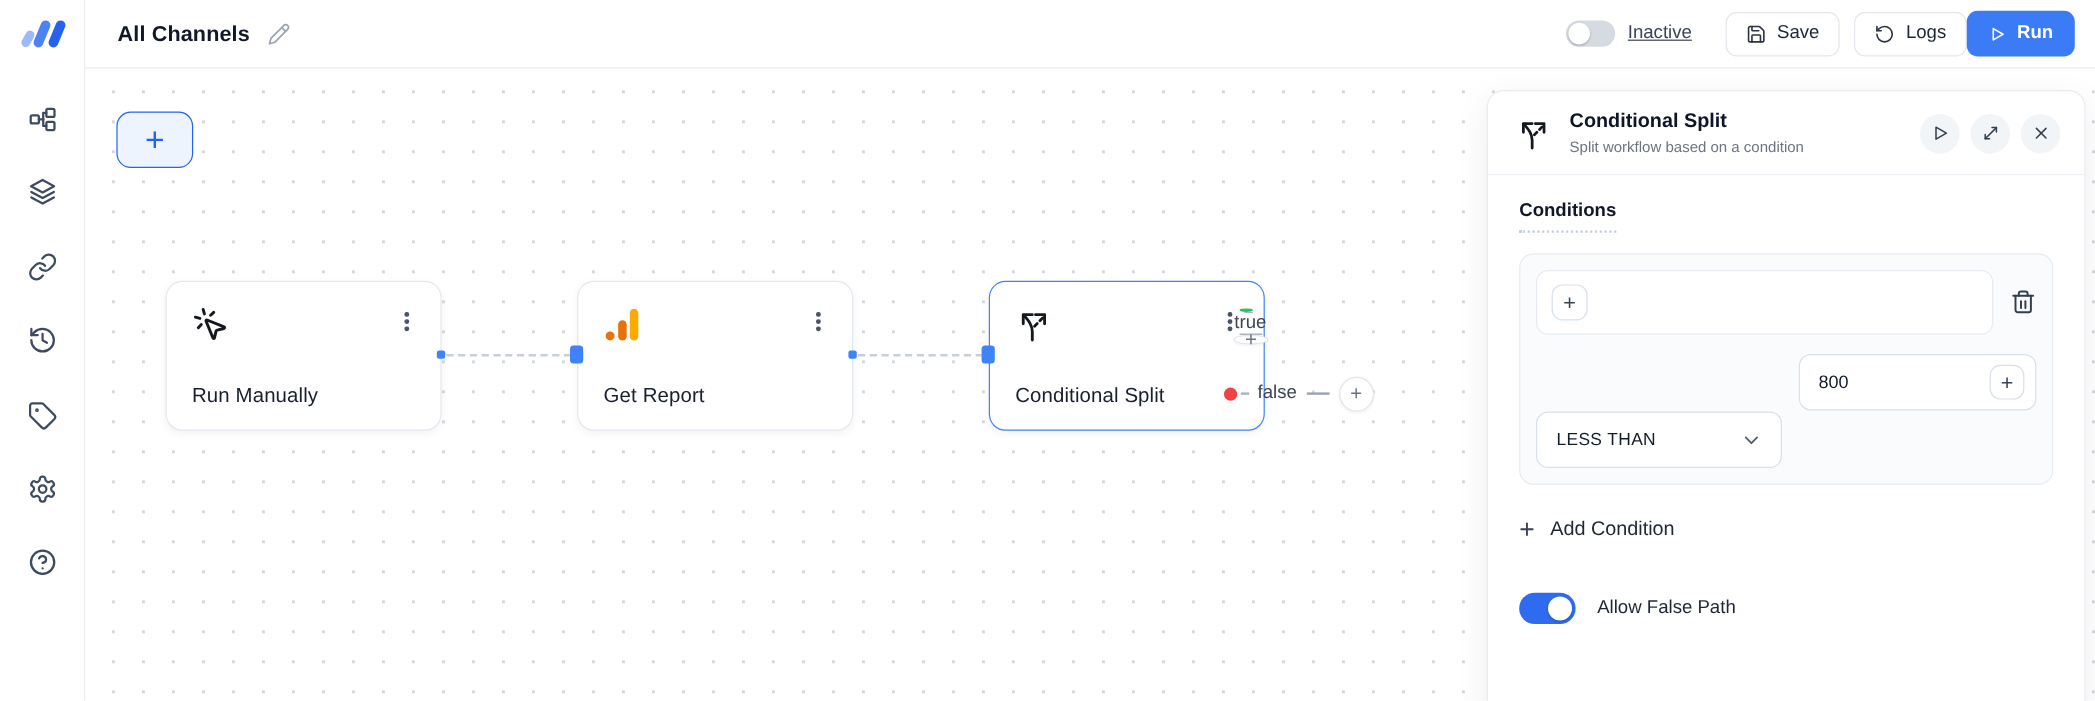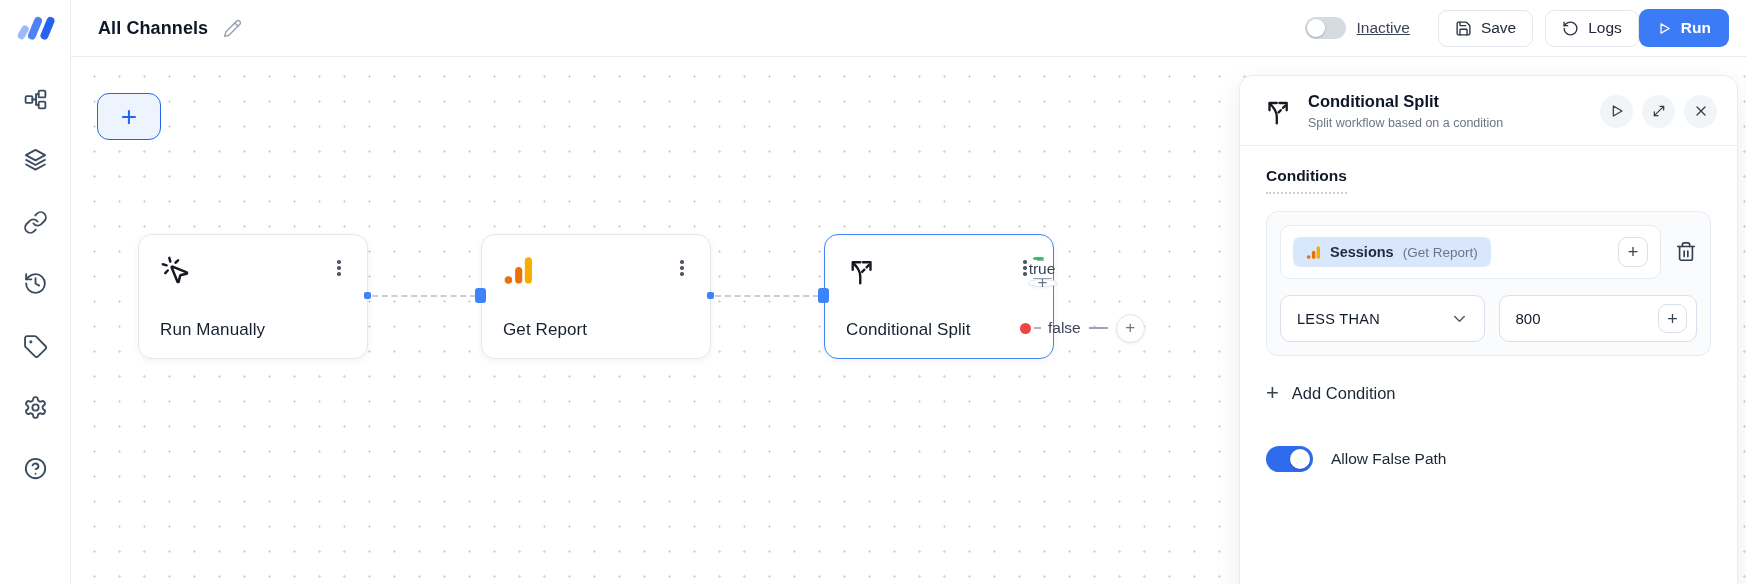--- a/index.html
+++ b/index.html
@@ -72,21 +72,21 @@
   .cond-row1 { display:flex; align-items:center; gap:14px; }
   .var-field { flex:1; height:54px; background:#fff; border:1px solid #e6ebf1; border-radius:10px; display:flex; align-items:center; justify-content:space-between; padding:0 12px; }
   .var-chip { display:flex; align-items:center; gap:9px; background:#d9e7fd; border-radius:7px; padding:7px 13px; cursor:pointer; }
   .var-chip .mini-ga { width:15px; height:15px; }
   .var-name { font-size:14.5px; font-weight:600; color:#1f2a3a; }
   .var-src { font-size:13.5px; color:#6b7687; }
   .plus-box { width:30px; height:30px; border:1px solid #d9e0e9; border-radius:9px; background:#fff; display:flex; align-items:center; justify-content:center; font-size:18px; font-weight:400; color:#39424f; cursor:pointer; line-height:0; }
   .trash-btn { width:22px; height:22px; color:#333f4e; cursor:pointer; flex:0 0 auto; }
   .trash-btn svg { width:100%; height:100%; }
   .cond-row2 { margin-top:16px; display:flex; gap:14px; }
-  .op-select { flex:1; height:47px; background:#fff; border:1px solid #d9e0e9; border-radius:10px; display:flex; align-items:center; justify-content:space-between; padding:0 15px 0 16px; cursor:pointer; }
+  .op-select { flex:1; height:47px; background:#fff; border:1px solid #d9e0e9; border-radius:10px; display:flex; align-items:center; justify-content:space-between; padding:0 15px 0 16px; cursor:pointer;margin-top:48px; }
   .op-label { font-size:14.5px; color:#121b29; letter-spacing:.3px; }
   .op-select svg { width:19px; height:19px; color:#505c6b; }
   .val-field { flex:1; height:47px; background:#fff; border:1px solid #d9e0e9; border-radius:10px; display:flex; align-items:center; justify-content:space-between; padding:0 9px 0 16px; }
   .val-input { border:none; outline:none; width:100px; font-size:15px; color:#121b29; font-family:inherit; background:transparent; }
   .val-plus { width:29px; height:29px; }
   .add-cond { margin-top:26px; display:flex; align-items:center; gap:13px; cursor:pointer; }
   .add-plus { font-size:22px; font-weight:300; color:#39424f; line-height:1; }
   .add-label { font-size:16.5px; font-weight:500; color:#1d2736; }
   .allow-row { margin-top:42px; display:flex; align-items:center; gap:18px; }
   .toggle2 { position:relative; width:47px; height:26px; border-radius:13px; background:#2e6bee; cursor:pointer; }
@@ -314,29 +314,20 @@
         </span>
       </div>
     </div>
 
     <div class="panel-body">
       <span class="cond-heading">Conditions</span>
 
       <div class="cond-card">
         <div class="cond-row1">
           <div class="var-field">
-            <span class="var-chip">
-              <svg class="mini-ga" viewBox="0 0 24 24" fill="none">
-                <circle cx="4.2" cy="19.3" r="2.9" fill="#e8710a"></circle>
-                <rect x="9.4" y="9.2" width="5.5" height="13" rx="2.75" fill="#e8710a"></rect>
-                <rect x="16.9" y="1.8" width="5.5" height="20.4" rx="2.75" fill="#f9ab00"></rect>
-              </svg>
-              <span class="var-name">Sessions</span>
-              <span class="var-src">(Get Report)</span>
-            </span>
             <span class="plus-box">
                 <span>+</span>
               </span>
           </div>
           <span class="trash-btn">
             <svg viewBox="0 0 24 24" fill="none" stroke="currentColor" stroke-width="1.8" stroke-linecap="round" stroke-linejoin="round">
               <path d="M3 6h18"></path>
                 <path d="M19 6v13a2 2 0 0 1-2 2H7a2 2 0 0 1-2-2V6"></path>
                 <path d="M8 6V4a2 2 0 0 1 2-2h4a2 2 0 0 1 2 2v2"></path>
                 <path d="M10 11v6"></path>

